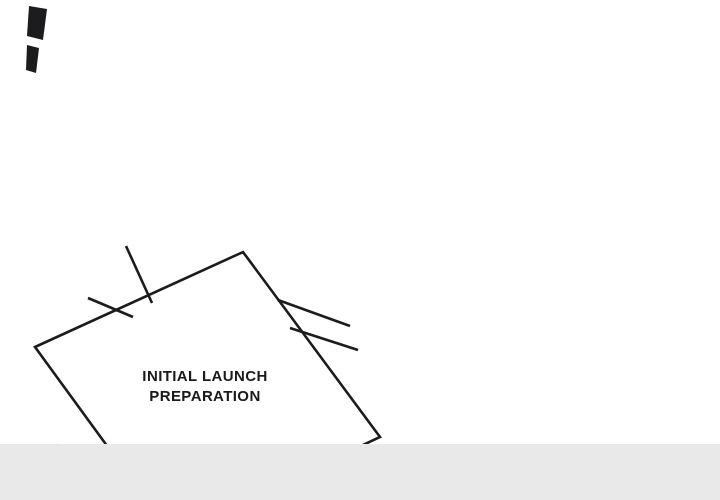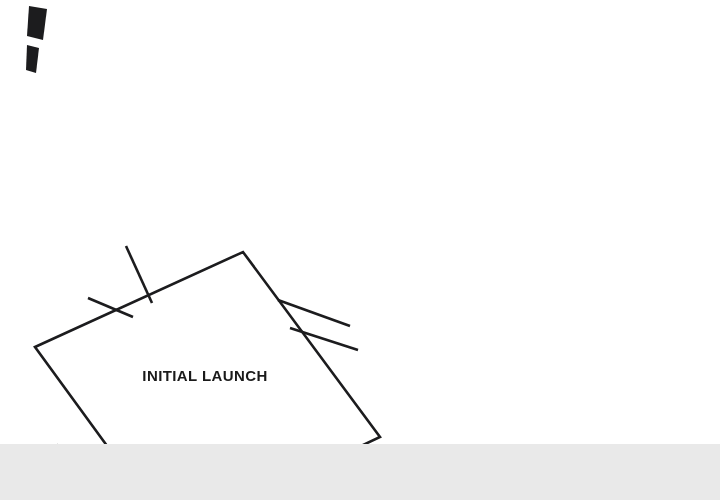--- a/index.html
+++ b/index.html
@@ -67,15 +67,16 @@
 
       <line x1="227" y1="469" x2="244" y2="500"></line>
       <line x1="247" y1="468" x2="263" y2="499"></line>
     </g>
 
     <polygon points="339,498 356,485 720,468 720,500 339,500" style="fill:var(--band,#140b0d);"></polygon>
   </svg>
 
   <div class="caption">
     <div>INITIAL LAUNCH</div>
+    <div>PREPARATION</div>
   </div>
 
 </div>
 
 </body></html>

